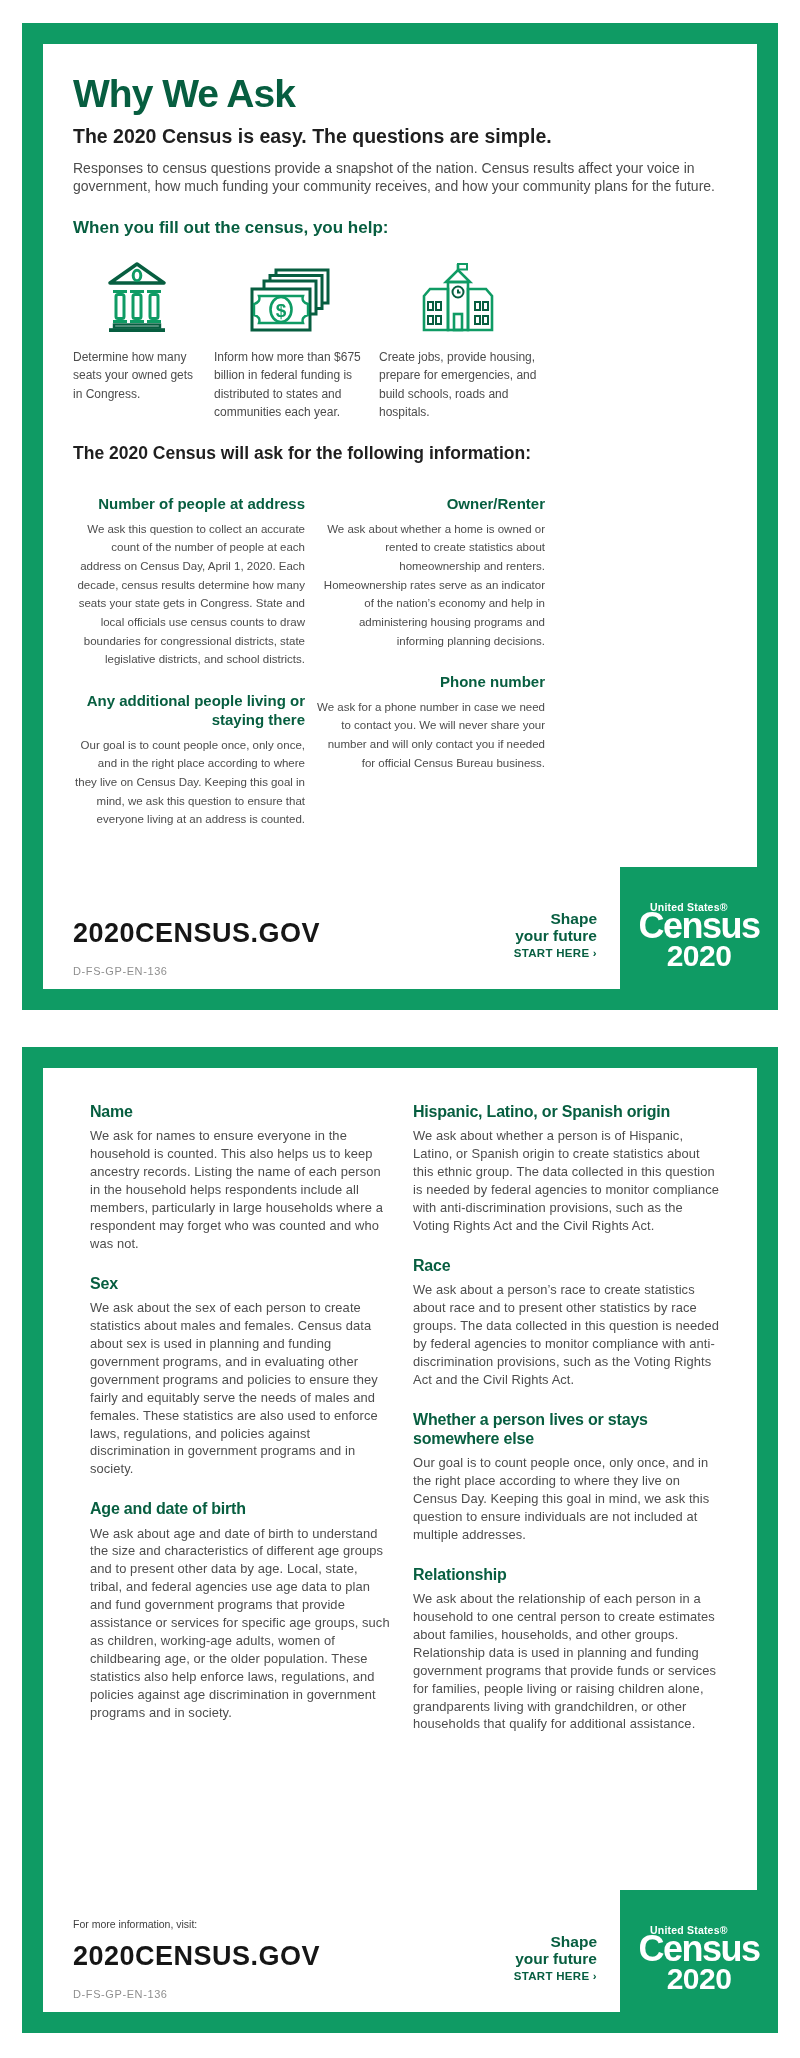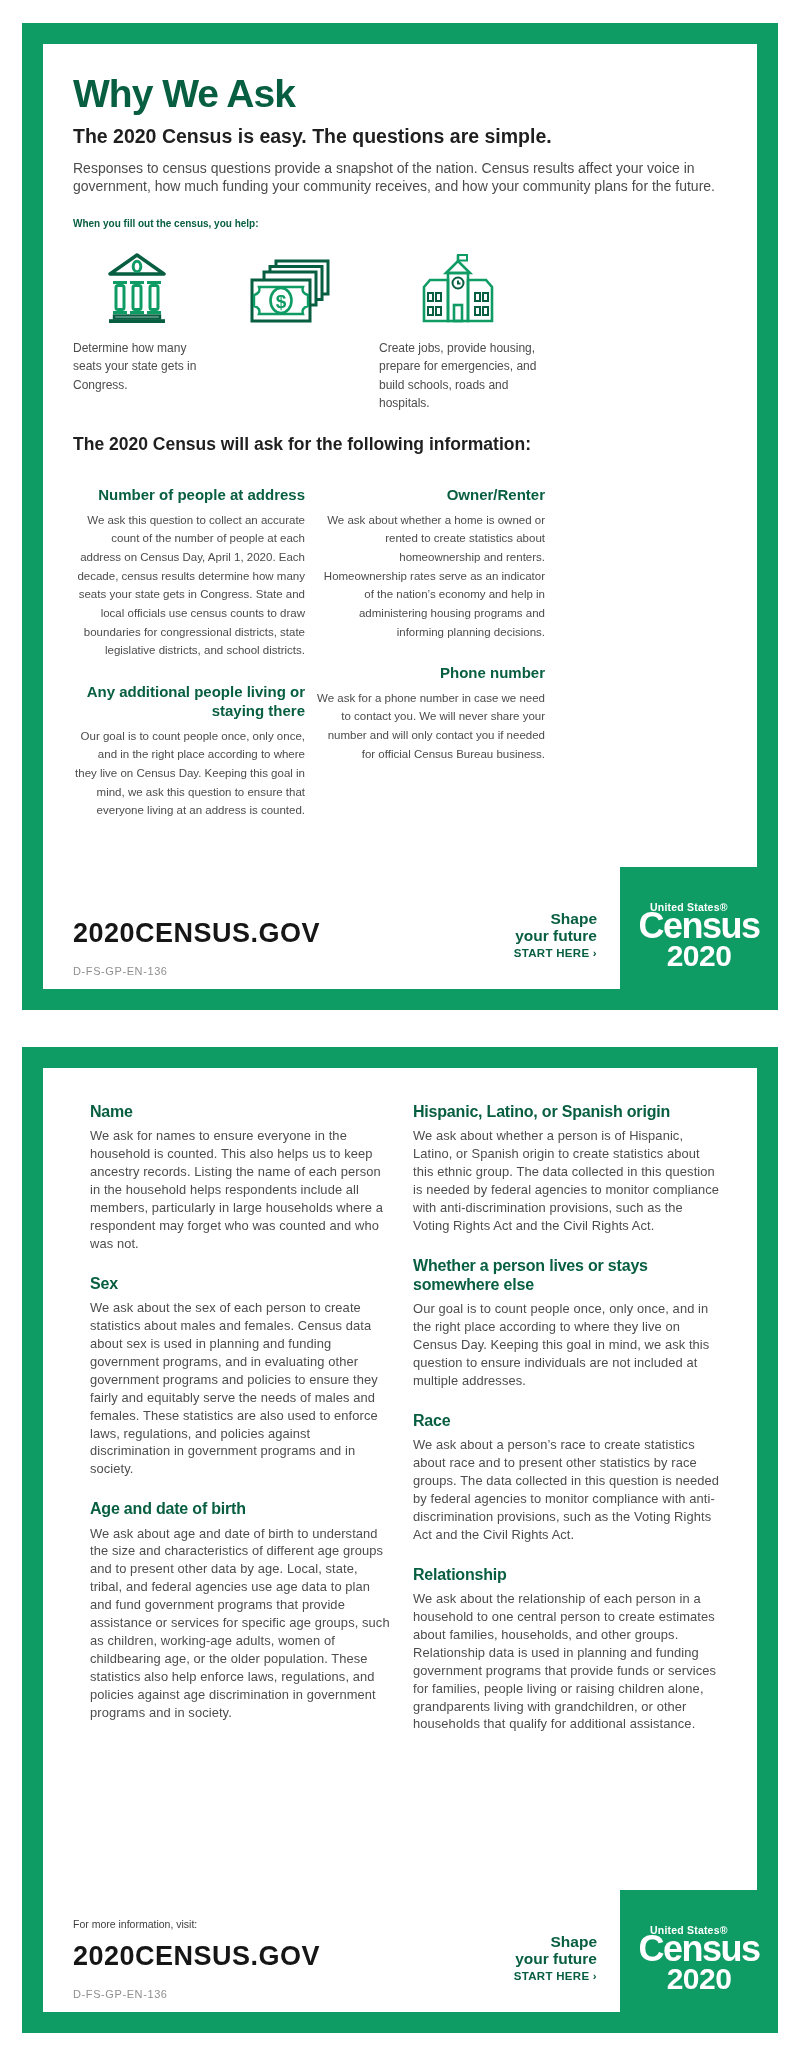--- a/index.html
+++ b/index.html
@@ -49,21 +49,21 @@
   }
   p.intro{
     margin-top:11px;
     width:650px;
     font-size:14px;
     line-height:1.32;
     color:var(--body);
   }
   h3.help-h{
     margin-top:22px;
-    font-size:10px;
+    font-size:17px;
     color:var(--dark);
     font-weight:bold;
   }
   .benefits{
     margin-top:16px;
     display:grid;
     grid-template-columns:141px 165px 172px;
   }
   .benefit .icon-wrap{
     height:78px;
@@ -231,37 +231,38 @@
                 <rect x="27" y="34.5" width="8" height="24" rx="2"></rect>
                 <line x1="24" y1="61.5" x2="38" y2="61.5"></line>
               <line x1="41" y1="31.5" x2="55" y2="31.5"></line>
                 <rect x="44" y="34.5" width="8" height="24" rx="2"></rect>
                 <line x1="41" y1="61.5" x2="55" y2="61.5"></line>
             </g>
             <rect x="8" y="64.5" width="46" height="3" stroke="#075e40" stroke-width="2.4"></rect>
             <rect x="3" y="68.2" width="56" height="3.8" fill="#075e40"></rect>
           </svg>
         </div>
-        <p>Determine how many seats your state gets in Congress.</p>
+        <p>Determine how many seats your owned gets in Congress.</p>
       </div>
 
       <div class="benefit">
         <div class="icon-wrap">
           <svg width="80" height="64" viewBox="0 0 80 64" fill="none">
             <g stroke="#075e40" stroke-width="3" fill="#ffffff">
               <rect x="26" y="2" width="52" height="33"></rect>
               <rect x="20" y="7.5" width="52" height="33"></rect>
               <rect x="14" y="13" width="52" height="33"></rect>
             </g>
             <rect x="2" y="21" width="58" height="41" stroke="#075e40" stroke-width="3" fill="#ffffff"></rect>
             <path d="M9,28 h44 q-2,6 5,8 v11 q-7,2 -5,8 h-44 q2,-6 -5,-8 v-11 q7,-2 5,-8 z" stroke="#0f9b64" stroke-width="2.4"></path>
             <ellipse cx="31" cy="41.5" rx="10.5" ry="12.5" stroke="#0f9b64" stroke-width="2.6"></ellipse>
             <text x="31" y="48.5" text-anchor="middle" font-family="Liberation Sans, DejaVu Sans, sans-serif" font-size="19" font-weight="bold" fill="#0f9b64">$</text>
           </svg>
         </div>
+        <p>Inform how more than $675 billion in federal funding is distributed to states and communities each year.</p>
       </div>
 
       <div class="benefit">
         <div class="icon-wrap">
           <svg width="76" height="70" viewBox="0 0 76 70" fill="none">
             <g stroke="#0f9b64" stroke-width="2.6">
               <rect x="28" y="20" width="20" height="48"></rect>
               <polygon points="26,20 38,8 50,20"></polygon>
               <line x1="38" y1="8" x2="38" y2="2"></line>
               <rect x="38" y="2" width="9" height="5.5" stroke-width="2"></rect>
@@ -350,26 +351,26 @@
           <h4>Age and date of birth</h4>
           <p>We ask about age and date of birth to understand the size and characteristics of different age groups and to present other data by age. Local, state, tribal, and federal agencies use age data to plan and fund government programs that provide assistance or services for specific age groups, such as children, working-age adults, women of childbearing age, or the older population. These statistics also help enforce laws, regulations, and policies against age discrimination in government programs and in society.</p>
         </div>
       </div>
       <div class="qa-col">
         <div class="qa">
           <h4>Hispanic, Latino, or Spanish origin</h4>
           <p>We ask about whether a person is of Hispanic, Latino, or Spanish origin to create statistics about this ethnic group. The data collected in this question is needed by federal agencies to monitor compliance with anti-discrimination provisions, such as the Voting Rights Act and the Civil Rights Act.</p>
         </div>
         <div class="qa">
+          <h4>Race</h4>
+          <p>We ask about a person’s race to create statistics about race and to present other statistics by race groups. The data collected in this question is needed by federal agencies to monitor compliance with anti-discrimination provisions, such as the Voting Rights Act and the Civil Rights Act.</p>
+        </div>
+        <div class="qa">
           <h4>Whether a person lives or stays somewhere else</h4>
           <p>Our goal is to count people once, only once, and in the right place according to where they live on Census Day. Keeping this goal in mind, we ask this question to ensure individuals are not included at multiple addresses.</p>
-        </div>
-        <div class="qa">
-          <h4>Race</h4>
-          <p>We ask about a person’s race to create statistics about race and to present other statistics by race groups. The data collected in this question is needed by federal agencies to monitor compliance with anti-discrimination provisions, such as the Voting Rights Act and the Civil Rights Act.</p>
         </div>
         <div class="qa">
           <h4>Relationship</h4>
           <p>We ask about the relationship of each person in a household to one central person to create estimates about families, households, and other groups. Relationship data is used in planning and funding government programs that provide funds or services for families, people living or raising children alone, grandparents living with grandchildren, or other households that qualify for additional assistance.</p>
         </div>
       </div>
     </div>
 
     <div class="page-footer">
       <div class="footer-left">

